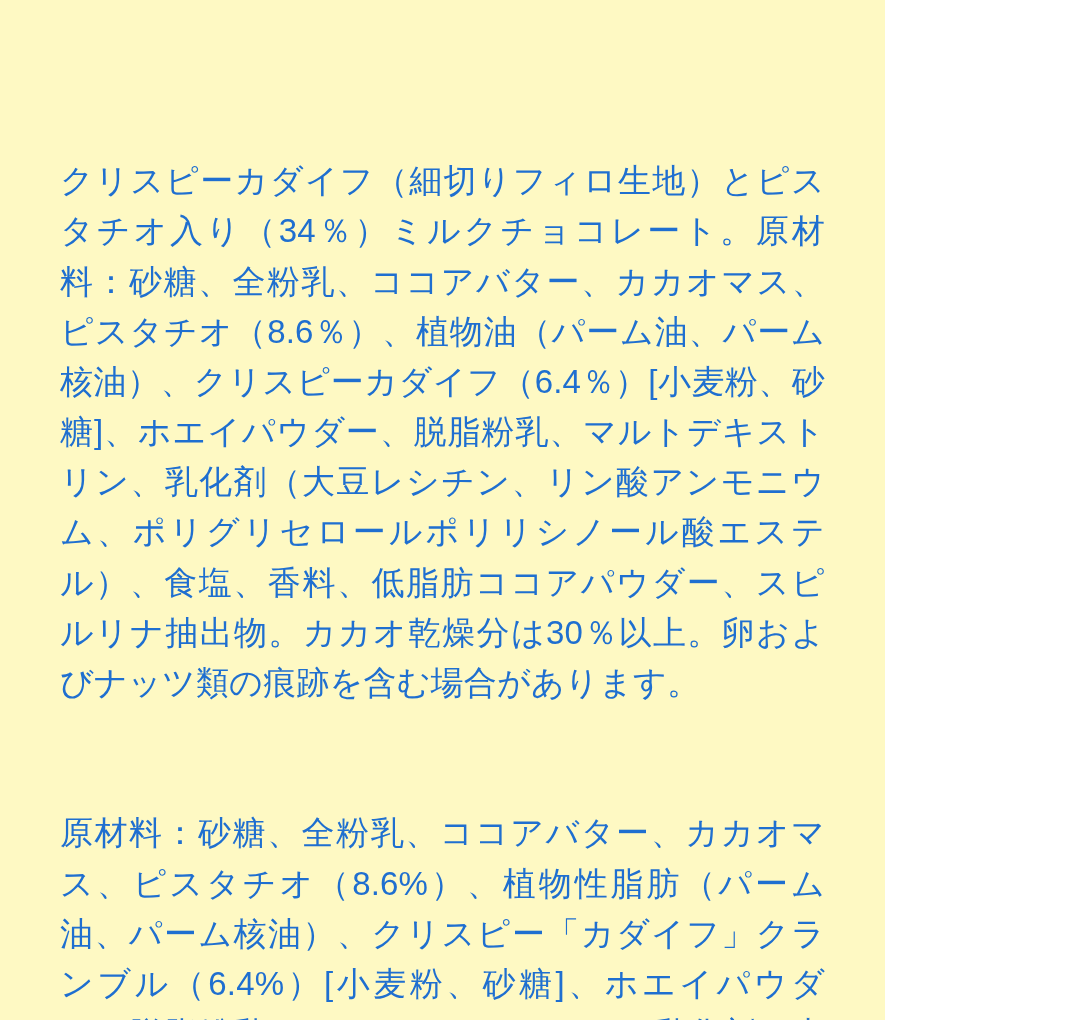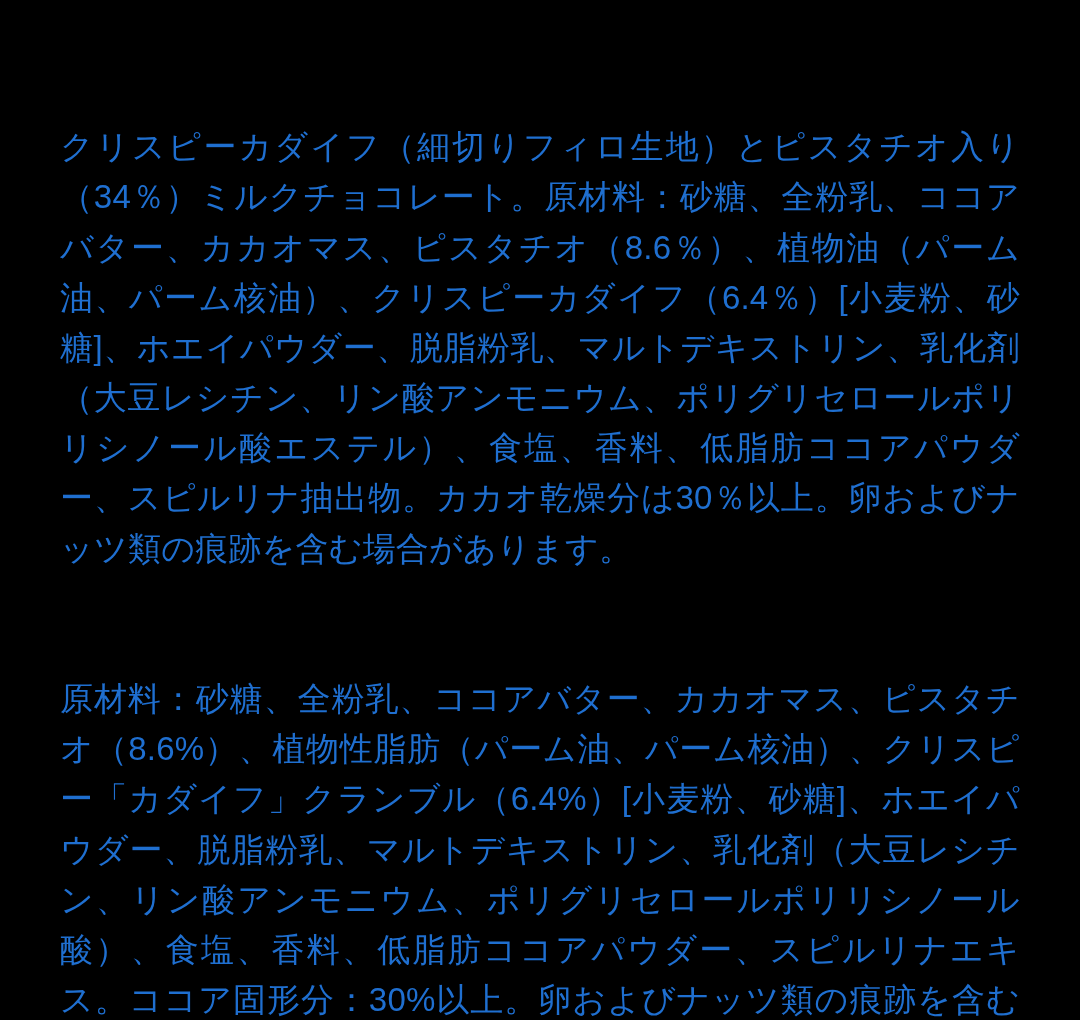--- a/index.html
+++ b/index.html
@@ -8,24 +8,24 @@
   }
   body {
     width: 1080px;
     height: 1020px;
     background: #ffffff;
     font-family: "Liberation Sans", "DejaVu Sans", sans-serif;
     overflow: hidden;
   }
   .page {
     box-sizing: border-box;
-    width: 1080px;
+    width: 885px;
     height: 1020px;
-    padding: 22px 60px 20px 60px;
-    background: #000000;
+    padding: 56px 60px 20px 60px;
+    background: #fef9c3;
   }
   .product-description {
     color: #1f6fd0;
     font-size: 33px;
     line-height: 1.52;
     text-align: justify;
     text-justify: inter-character;
     letter-spacing: 0.2px;
     font-weight: 400;
     white-space: pre-wrap;

